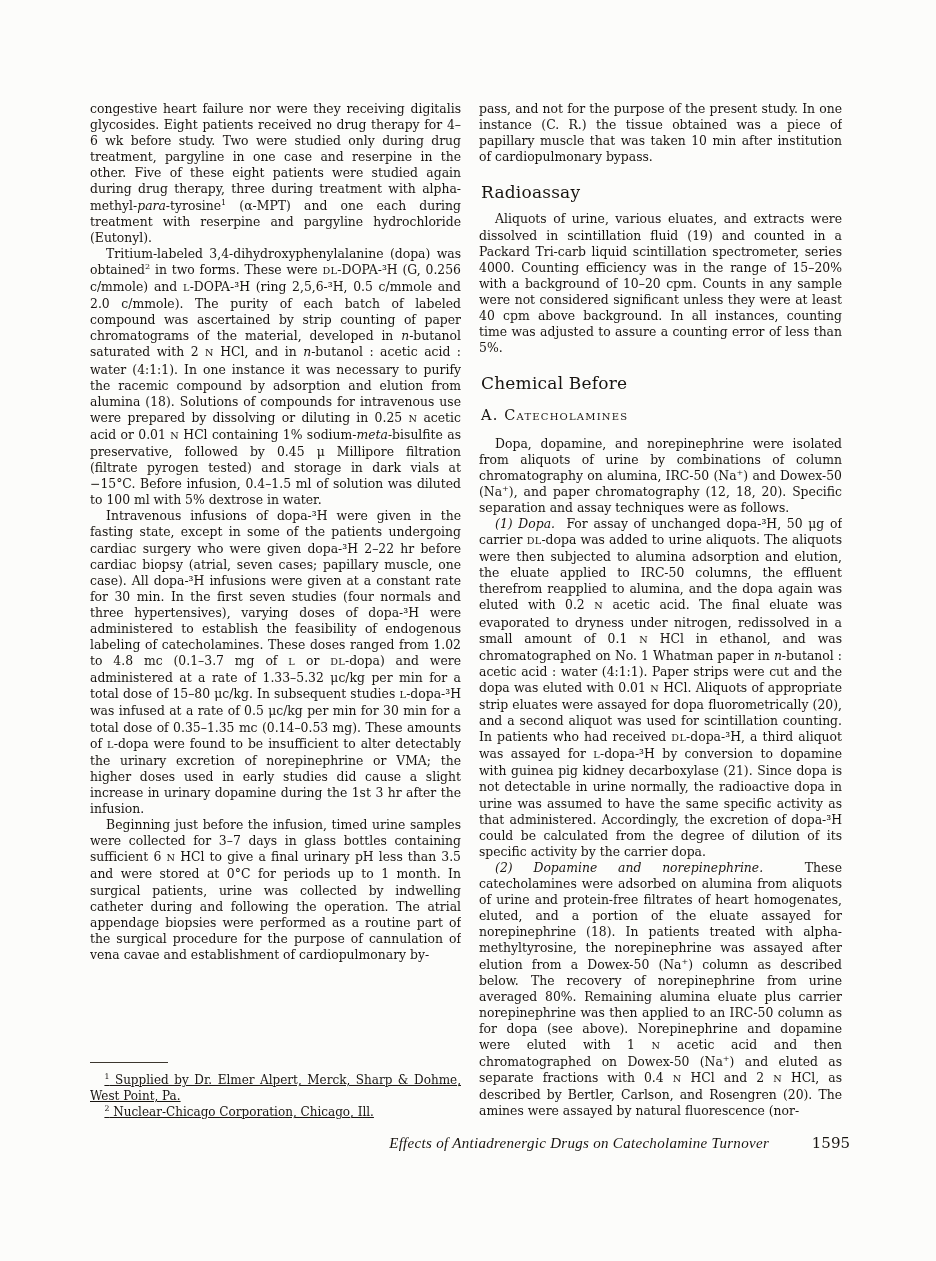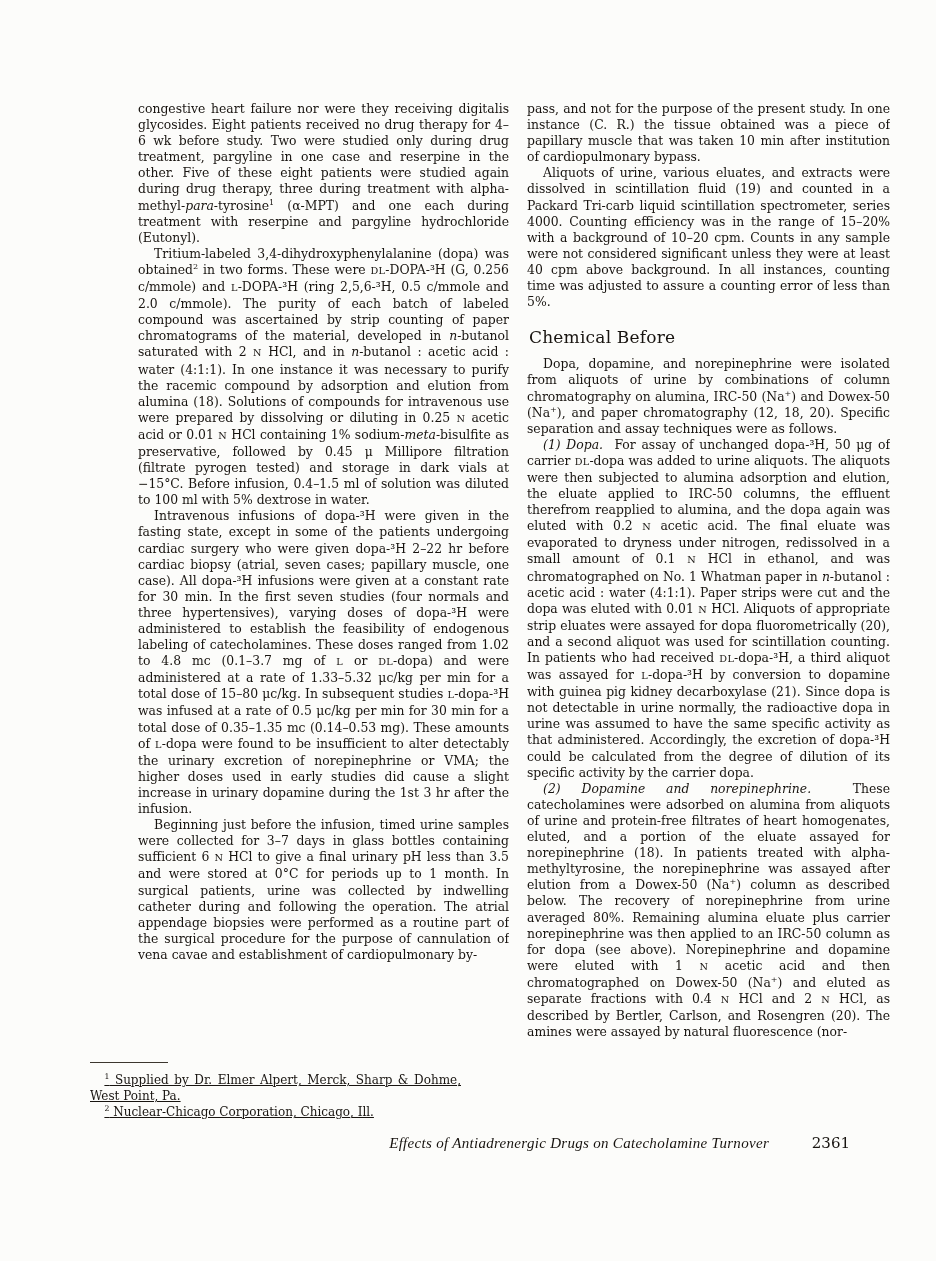--- a/index.html
+++ b/index.html
@@ -17,21 +17,20 @@
     color: #181410;
     overflow: hidden;
   }
   .col {
     position: absolute;
     top: 101px;
     font-size: 12.4px;
     line-height: 16.1px;
     text-align: justify;
     overflow: hidden;
-    margin-left: 48px;
   }
   #col-left  { left: 90px;  width: 371px; height: 952px; }
   #col-right { left: 479px; width: 363px; height: 1044px; }
   p.body-para { margin: 0; }
   p.indent { text-indent: 1.3em; }
   h3.section-heading {
     font-size: 17px;
     font-weight: 400;
     margin: 19px 0 11px 2px;
     text-align: left;
@@ -88,25 +87,27 @@
   </div>
 
   <div id="footnotes">
     <div id="footnote-rule"></div>
     <p class="footnote"><sup>1</sup> Supplied by Dr. Elmer Alpert, Merck, Sharp &amp; Dohme, West Point, Pa.</p>
     <p class="footnote"><sup>2</sup> Nuclear-Chicago Corporation, Chicago, Ill.</p>
   </div>
 
   <div id="col-right" class="col">
     <p class="body-para">pass, and not for the purpose of the present study. In one instance (C. R.) the tissue obtained was a piece of papillary muscle that was taken 10 min after institution of cardiopulmonary bypass.</p>
+    <h3 class="section-heading">Radioassay</h3>
     <p class="body-para indent">Aliquots of urine, various eluates, and extracts were dissolved in scintillation fluid (19) and counted in a Packard Tri-carb liquid scintillation spectrometer, series 4000. Counting efficiency was in the range of 15–20% with a background of 10–20 cpm. Counts in any sample were not considered significant unless they were at least 40 cpm above background. In all instances, counting time was adjusted to assure a counting error of less than 5%.</p>
     <h3 class="section-heading">Chemical Before</h3>
+    <h4 class="sub-heading">A. Catecholamines</h4>
     <p class="body-para indent">Dopa, dopamine, and norepinephrine were isolated from aliquots of urine by combinations of column chromatography on alumina, IRC-50 (Na<sup>+</sup>) and Dowex-50 (Na<sup>+</sup>), and paper chromatography (12, 18, 20). Specific separation and assay techniques were as follows.</p>
     <p class="body-para indent"><i>(1) Dopa.</i>&nbsp; For assay of unchanged dopa-³H, 50 μg of carrier <span class="sc">DL</span>-dopa was added to urine aliquots. The aliquots were then subjected to alumina adsorption and elution, the eluate applied to IRC-50 columns, the effluent therefrom reapplied to alumina, and the dopa again was eluted with 0.2 <span class="sc">N</span> acetic acid. The final eluate was evaporated to dryness under nitrogen, redissolved in a small amount of 0.1 <span class="sc">N</span> HCl in ethanol, and was chromatographed on No. 1 Whatman paper in <i>n</i>-butanol : acetic acid : water (4:1:1). Paper strips were cut and the dopa was eluted with 0.01 <span class="sc">N</span> HCl. Aliquots of appropriate strip eluates were assayed for dopa fluorometrically (20), and a second aliquot was used for scintillation counting. In patients who had received <span class="sc">DL</span>-dopa-³H, a third aliquot was assayed for <span class="sc">L</span>-dopa-³H by conversion to dopamine with guinea pig kidney decarboxylase (21). Since dopa is not detectable in urine normally, the radioactive dopa in urine was assumed to have the same specific activity as that administered. Accordingly, the excretion of dopa-³H could be calculated from the degree of dilution of its specific activity by the carrier dopa.</p>
     <p class="body-para indent"><i>(2) Dopamine and norepinephrine.</i>&nbsp; These catecholamines were adsorbed on alumina from aliquots of urine and protein-free filtrates of heart homogenates, eluted, and a portion of the eluate assayed for norepinephrine (18). In patients treated with alpha-methyltyrosine, the norepinephrine was assayed after elution from a Dowex-50 (Na<sup>+</sup>) column as described below. The recovery of norepinephrine from urine averaged 80%. Remaining alumina eluate plus carrier norepinephrine was then applied to an IRC-50 column as for dopa (see above). Norepinephrine and dopamine were eluted with 1 <span class="sc">N</span> acetic acid and then chromatographed on Dowex-50 (Na<sup>+</sup>) and eluted as separate fractions with 0.4 <span class="sc">N</span> HCl and 2 <span class="sc">N</span> HCl, as described by Bertler, Carlson, and Rosengren (20). The amines were assayed by natural fluorescence (nor-</p>
   </div>
 
   <div id="page-footer">
     <span id="running-title">Effects of Antiadrenergic Drugs on Catecholamine Turnover</span>
-    <span id="page-number">2361</span>
+    <span id="page-number">1595</span>
   </div>
 
 </div>
 
 </body></html>

